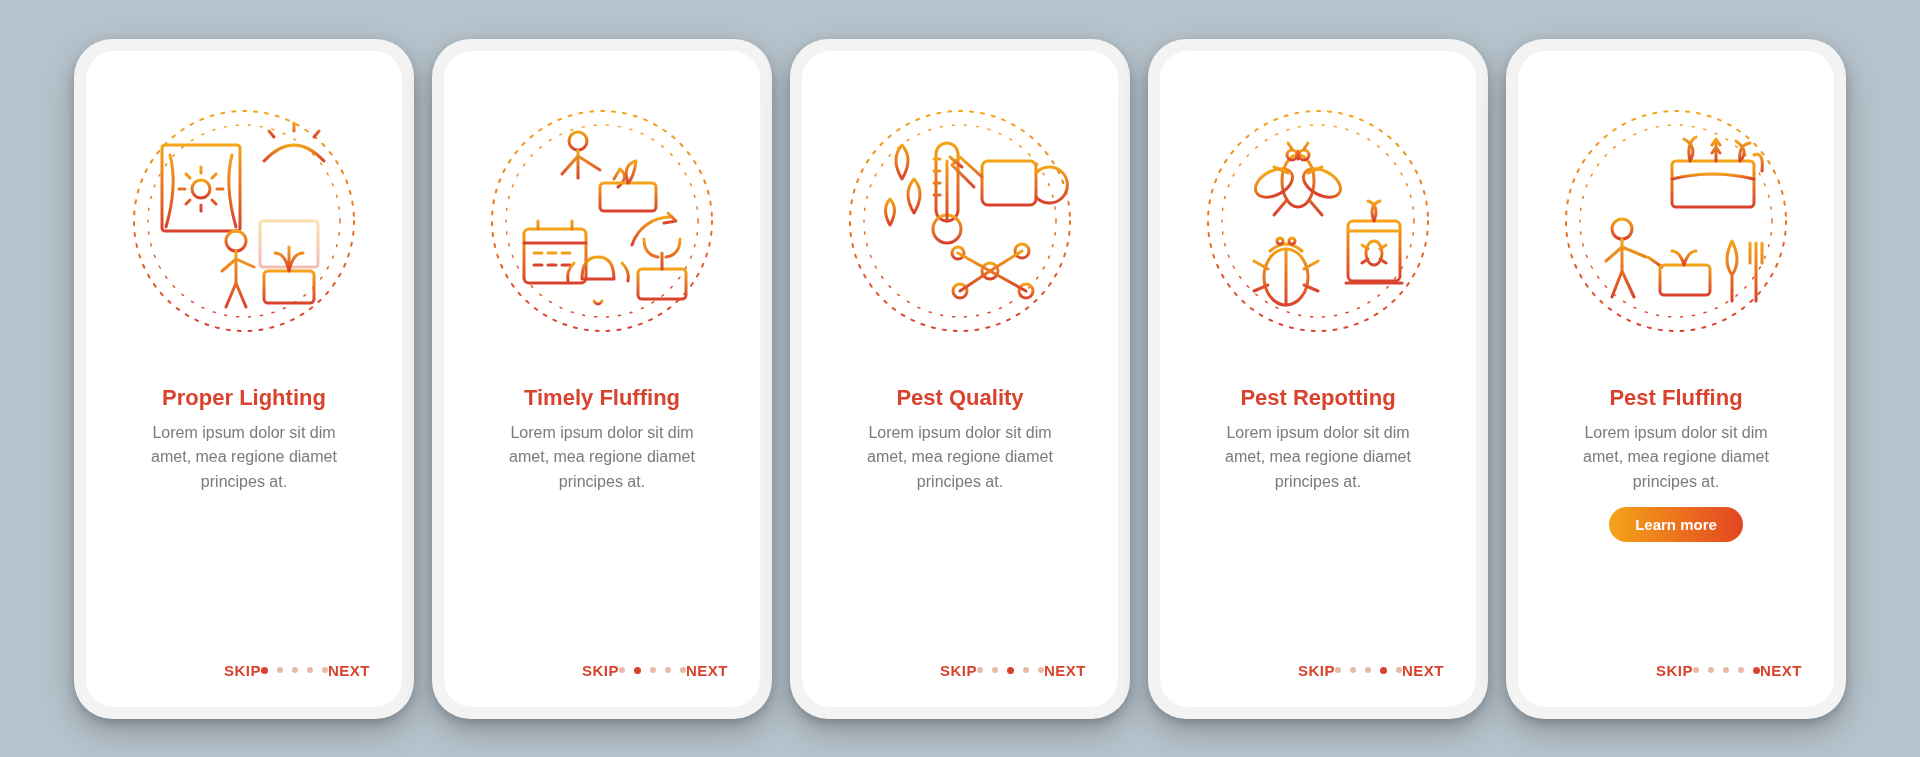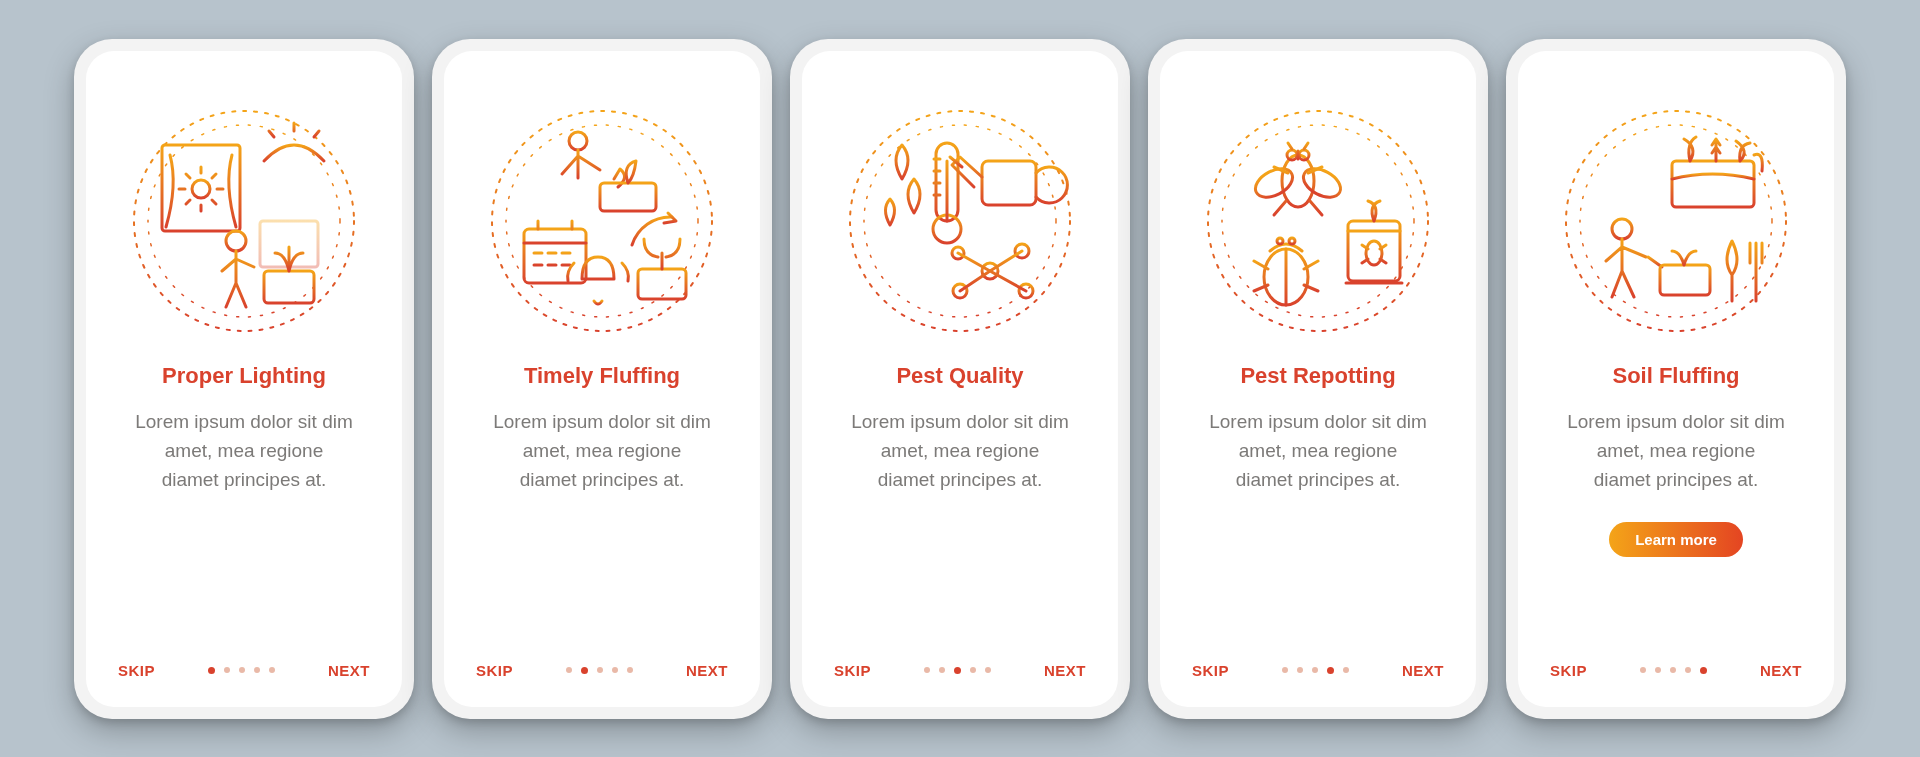--- a/index.html
+++ b/index.html
@@ -42,50 +42,50 @@
     display: flex;
     align-items: center;
     justify-content: center;
     margin-top: 10px;
   }
   .illus-wrap svg { width: 100%; height: 100%; }
   .title {
     font-size: 22px;
     font-weight: 700;
     color: #d9422d;
-    margin-top: 22px;
+    margin-top: 44px;
     text-align: center;
   }
   .desc {
-    font-size: 19px;
+    font-size: 16px;
     line-height: 1.55;
     color: #7c7a78;
     text-align: center;
-    margin-top: 18px;
+    margin-top: 10px;
     max-width: 220px;
   }
   .cta {
-    margin-top: 27px;
+    margin-top: 12px;
     background: linear-gradient(90deg,#f4a418,#e44522);
     color: #fff;
     font-weight: 700;
     font-size: 15px;
     padding: 9px 26px;
     border-radius: 999px;
     border: none;
     cursor: pointer;
   }
   .nav {
     position: absolute;
     bottom: 28px;
     left: 0; right: 0;
     padding: 0 32px;
     display: flex;
     align-items: center;
-    justify-content: space-between;
+    justify-content: flex-end;
   }
   .navbtn {
     font-size: 15px;
     font-weight: 700;
     color: #d9422d;
     letter-spacing: 0.5px;
     cursor: pointer;
     background: none;
     border: none;
   }
@@ -308,21 +308,21 @@
           <path d="M66 138 v32 M66 146 l24 10 M66 146 l-16 14 M66 170 l-10 26 M66 170 l12 26"></path>
           <path d="M92 156 l14 10"></path>
           <rect x="104" y="164" width="50" height="30" rx="4"></rect>
           <path d="M102 196 h54"></path>
           <path d="M128 164 q-4 -14 -12 -14 M128 164 q4 -14 12 -14"></path>
 
           <path d="M176 140 q-10 20 0 34 q10 -14 0 -34 z M176 174 v26"></path>
           <path d="M200 142 v20 M194 142 v20 M206 142 v20 M200 162 v38"></path>
         </svg>
       </div>
-      <h2 class="title">Soil Fluffing</h2>
+      <h2 class="title">Pest Fluffing</h2>
       <p class="desc">Lorem ipsum dolor sit dim amet, mea regione diamet principes at.</p>
       <button class="cta">Learn more</button>
       <div class="nav">
         <button class="navbtn">SKIP</button>
         <div class="dots">
           <span class="dot"></span>
           <span class="dot"></span>
           <span class="dot"></span>
           <span class="dot"></span>
           <span class="dot active"></span>

